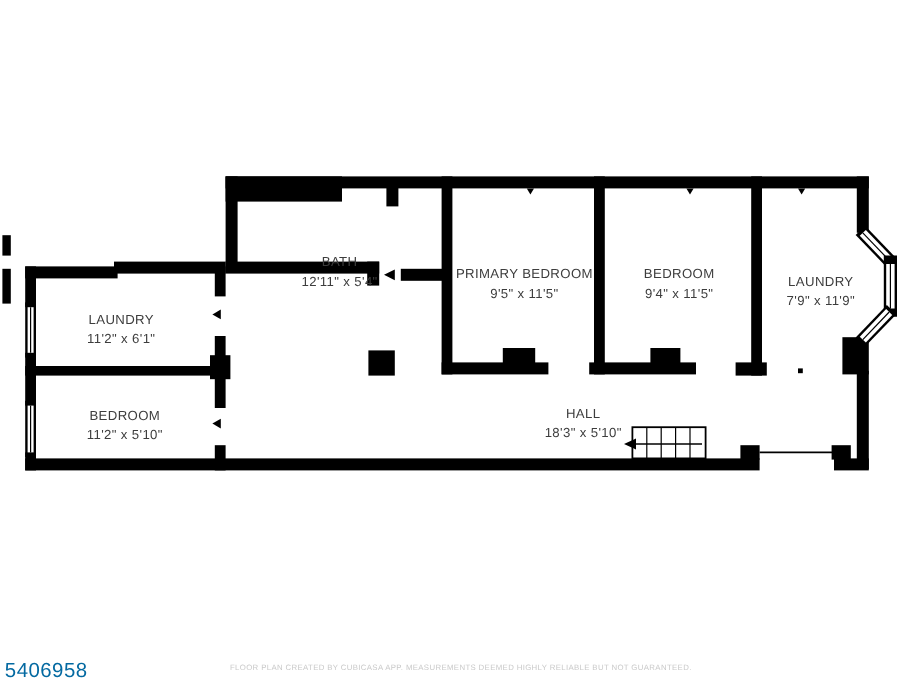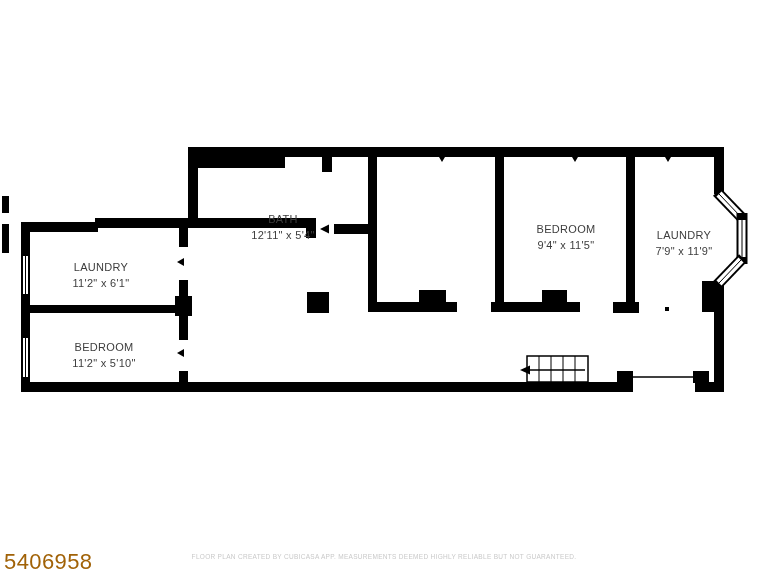--- a/index.html
+++ b/index.html
@@ -15,21 +15,21 @@
   .rl-bath{left:283px;top:178px;margin-top:34px;}
   .rl-kitchen{left:101px;top:260px;}
   .rl-bedroom-left{left:104px;top:340px;}
   .rl-living{left:279px;top:304px;}
   .rl-primary{left:437px;top:222px;}
   .rl-bedroom-right{left:566px;top:222px;}
   .rl-laundry{left:684px;top:228px;}
   .rl-hall{left:486px;top:338px;}
   .rl-foyer{left:671px;top:333px;}
   .plan-id{
-    position:absolute;left:4px;top:549px;font-size:22px;color:#a16207;letter-spacing:.4px;
+    position:absolute;left:4px;top:549px;font-size:17px;color:#0369a1;letter-spacing:.4px;
   }
   .disclaimer{
     position:absolute;left:0;right:0;top:553px;text-align:center;
     font-size:6.5px;color:#c9c9c9;letter-spacing:.3px;
   }
 </style>
 </head>
 <body>
 
 <div style="position:absolute;inset:0;">
@@ -132,24 +132,32 @@
     <div>12'11" x 5'4"</div>
   </div>
   <div class="room-label rl-kitchen">
     <div>LAUNDRY</div>
     <div>11'2" x 6'1"</div>
   </div>
   <div class="room-label rl-bedroom-left">
     <div>BEDROOM</div>
     <div>11'2" x 5'10"</div>
   </div>
+  <div class="room-label rl-primary">
+    <div>PRIMARY BEDROOM</div>
+    <div>9'5" x 11'5"</div>
+  </div>
   <div class="room-label rl-bedroom-right">
     <div>BEDROOM</div>
     <div>9'4" x 11'5"</div>
   </div>
   <div class="room-label rl-laundry">
     <div>LAUNDRY</div>
     <div>7'9" x 11'9"</div>
   </div>
+  <div class="room-label rl-hall">
+    <div>HALL</div>
+    <div>18'3" x 5'10"</div>
+  </div>
 
   <div class="plan-id">5406958</div>
   <div class="disclaimer">FLOOR PLAN CREATED BY CUBICASA APP. MEASUREMENTS DEEMED HIGHLY RELIABLE BUT NOT GUARANTEED.</div>
 </div>
 
 </body></html>

